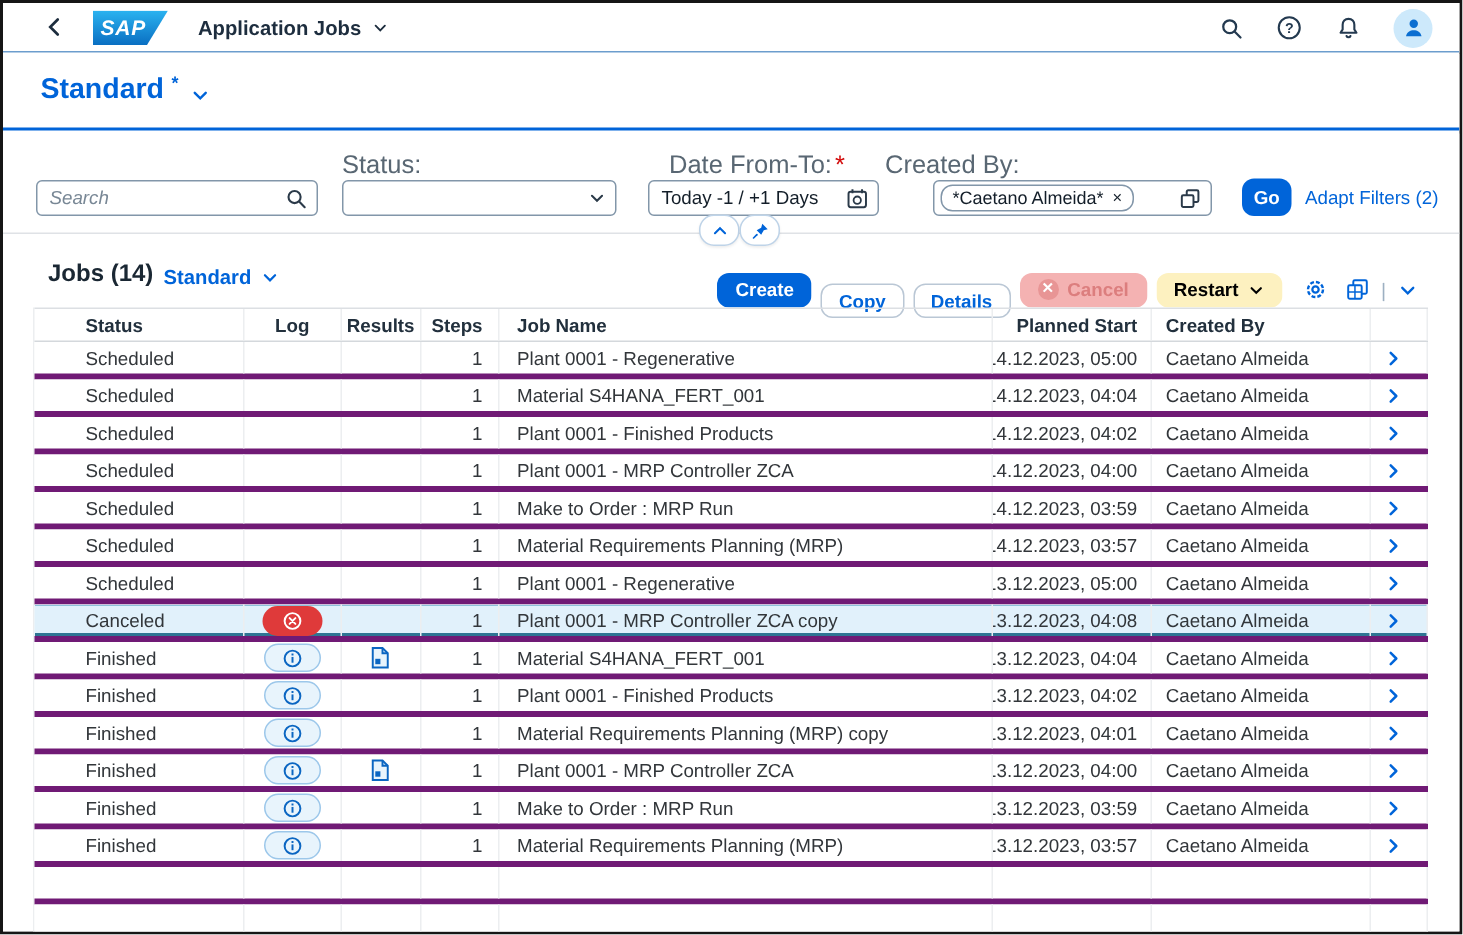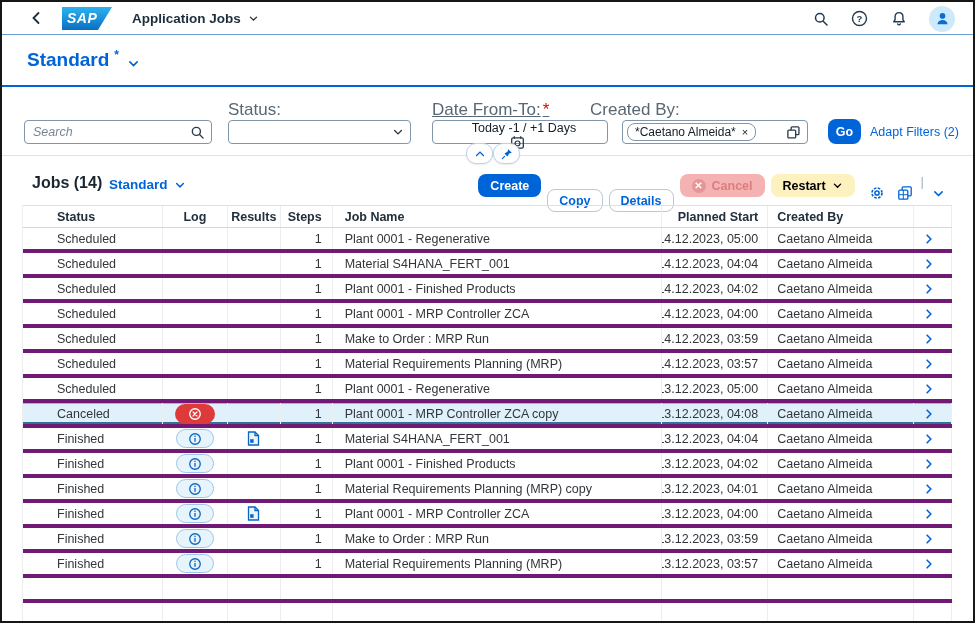--- a/index.html
+++ b/index.html
@@ -27,36 +27,36 @@
   
   .filter-bar { position:absolute; top:87px; left:0; right:0; height:67px; background:#fff; border-bottom:1px solid #dfe2e6; }
   .flabel { position:absolute; top:11px; font-size:17px; color:#596773; }
   .req { color:#d20a0a; margin-left:2px; }
   .fld { position:absolute; top:31px; height:24px; border:1px solid #8296a9; border-radius:4px; background:#fff; display:flex; align-items:center; font-size:12.5px; color:#131e29; }
   .fld .grow { flex:1; }
   .fld .ficon { color:#2b3a49; margin-right:6px; display:flex; cursor:pointer; }
   .search-field { left:22px; width:188px; }
   .search-field .ph { font-style:italic; color:#788795; padding-left:8px; }
   .status-field { left:226px; width:183px; cursor:pointer; }
-  .date-field { left:430px; width:176px;flex-direction:column; }
+  .date-field { left:430px; width:154px; }
   .date-field .val { padding-left:8px; }
   .created-field { left:620px; width:186px; }
   .token { display:inline-flex; align-items:center; gap:6px; border:1px solid #8296a9; border-radius:8px; margin-left:4px; padding:1px 7px; font-size:12px; color:#131e29; }
   .token .tx { font-size:11px; cursor:pointer; }
   .go-btn { position:absolute; left:826px; top:30px; width:33px; height:25px; background:#0064d9; color:#ffffff; font-weight:700; font-size:12.5px; border:none; border-radius:8px; cursor:pointer; }
   .adapt-link { position:absolute; left:868px; top:36px; font-size:12.5px; color:#0064d9; cursor:pointer; }
   .mini-btn { position:absolute; width:27px; height:21px; border:1px solid #bed3e8; border-radius:10px; background:#fff; color:#0064d9; display:flex; align-items:center; justify-content:center; cursor:pointer; z-index:6; box-shadow:0 1px 2px rgba(0,0,0,.08); }
   .collapse-btn { left:464px; top:141px; }
   .pin-btn { left:491px; top:141px; }
 
   
   .table-section { position:absolute; top:154px; left:0; right:0; bottom:0; background:#fff; }
   .tbl-title { position:absolute; left:30px; top:18px; font-size:16px; font-weight:700; color:#1a2733; }
   .tbl-variant { position:absolute; left:107px; top:21px; font-size:13.5px; font-weight:700; color:#0064d9; display:flex; align-items:center; gap:6px; cursor:pointer; }
-  .toolbar { position:absolute; right:28px; top:18px; display:flex; gap:6px; }
+  .toolbar { position:absolute; right:28px; top:18px; display:flex; align-items:center; gap:6px; }
   .btn { height:23px; border-radius:8px; font-size:12.5px; font-weight:600; display:flex; align-items:center; padding:0 11px; cursor:pointer; border:1px solid transparent; font-family:"Liberation Sans", sans-serif; }
   .btn-create { background:#0064d9; color:#fff; }
   .btn-ghost { background:#fff; border-color:#bac7d5; color:#0064d9;margin-top:15px; }
   .btn-cancel { background:#f4b2b2; color:#dc7e7e; gap:6px; cursor:default; }
   .cancel-circ { width:14px; height:14px; border-radius:50%; background:#e89595; color:#fff; font-size:10px; line-height:14px; text-align:center; display:inline-block; }
   .btn-restart { background:#fdf1c0; color:#000000; gap:6px; }
   .tb-icon { color:#0064d9; display:flex; align-items:center; cursor:pointer; }
   .tb-sep { color:#9db0c2; font-size:13px; margin:0 2px; }
 
   
@@ -131,21 +131,21 @@
       <span>Standard</span>
         <span class="dirty">*</span>
       <svg class="vchev" width="13" height="13" viewBox="0 0 16 16">
           <path d="M3.5 6 L8 10.5 L12.5 6" fill="none" stroke="currentColor" stroke-width="2" stroke-linecap="round"></path>
         </svg>
     </div>
   </div>
 
   <div class="filter-bar">
     <span class="flabel" style="left:226px;">Status:</span>
-    <span class="flabel" style="left:430px;text-decoration:underline;"><span>Date From-To:</span><span class="req">*</span></span>
+    <span class="flabel" style="left:444px;"><span>Date From-To:</span><span class="req">*</span></span>
     <span class="flabel" style="left:588px;">Created By:</span>
 
     <div class="fld search-field">
       <span class="ph grow">Search</span>
       <span class="ficon">
         <svg width="15" height="15" viewBox="0 0 16 16">
             <circle cx="6.8" cy="6.8" r="4.3" fill="none" stroke="currentColor" stroke-width="1.5"></circle>
             <line x1="10.2" y1="10.2" x2="14" y2="14" stroke="currentColor" stroke-width="1.5" stroke-linecap="round"></line>
           </svg>
       </span>

